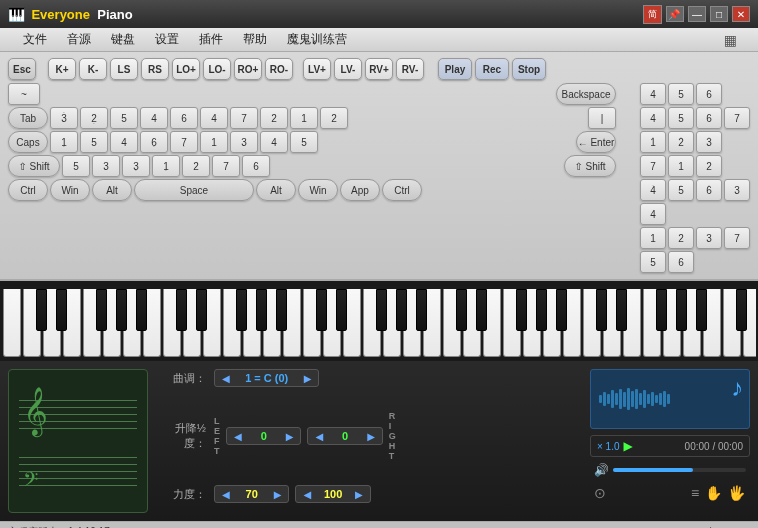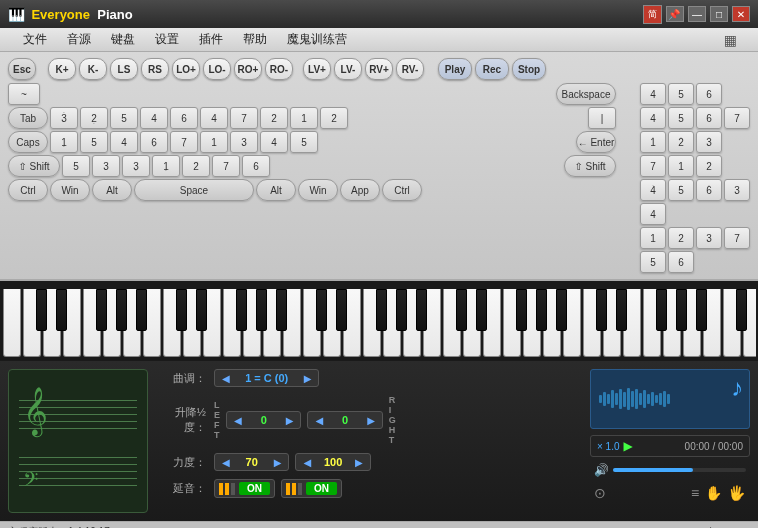--- a/index.html
+++ b/index.html
@@ -60,21 +60,21 @@
       align-items: center;
       gap: 3px;
       margin-bottom: 3px;
     }
 
     .key-btn {
       min-width: 28px;
       height: 22px;
       background: linear-gradient(to bottom, #f5f5f5, #ddd);
       border: 1px solid #999;
-      border-radius: 10px;
+      border-radius: 5px;
       font-size: 10px;
       color: #333;
       display: flex;
       align-items: center;
       justify-content: center;
       cursor: pointer;
       font-weight: bold;
       box-shadow: 0 1px 2px rgba(0,0,0,0.3);
     }
     .key-btn.esc { background: linear-gradient(to bottom, #e0e0e0, #c8c8c8); }
@@ -209,21 +209,21 @@
       gap: 6px;
       padding: 0 10px;
       bottom: 26px;
     }
 
     
     #controls-panel {
       flex: 1;
       display: flex;
       flex-direction: column;
-      gap: 8px;
+      gap: 24px;
     }
 
     .ctrl-row-bottom {
       display: flex;
       align-items: center;
       gap: 8px;
     }
     .ctrl-label {
       color: #aaa;
       font-size: 11px;

